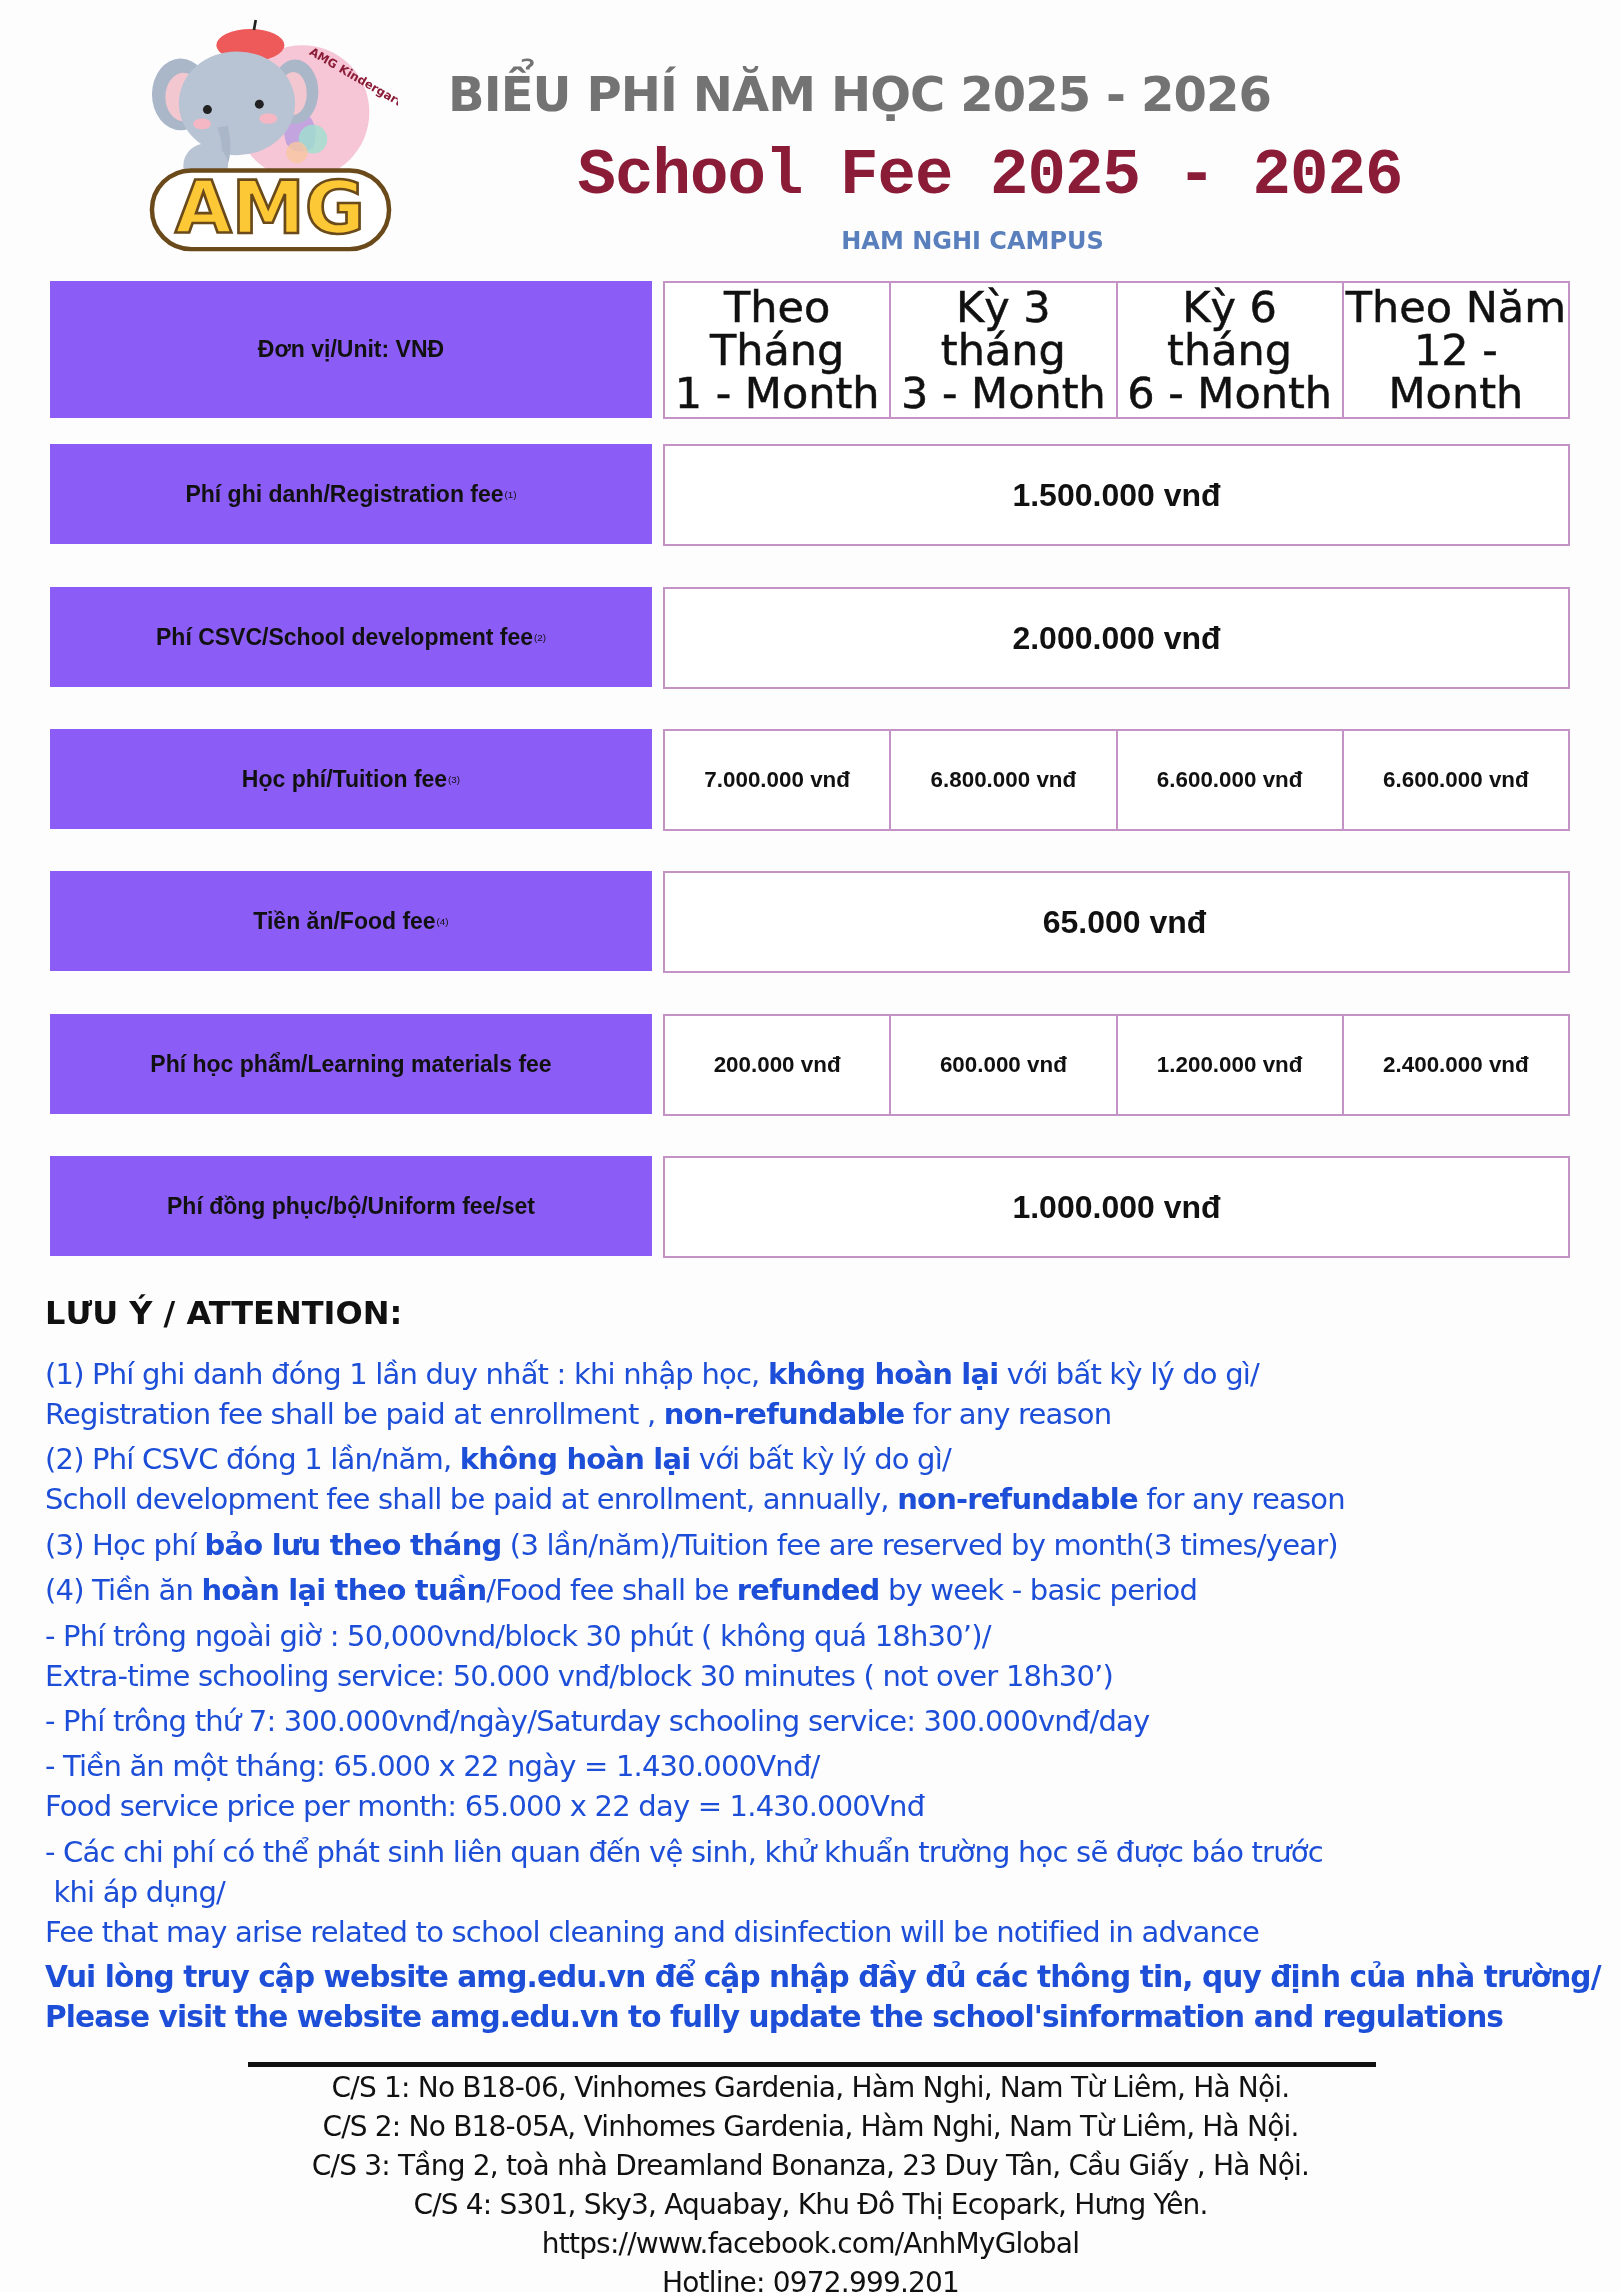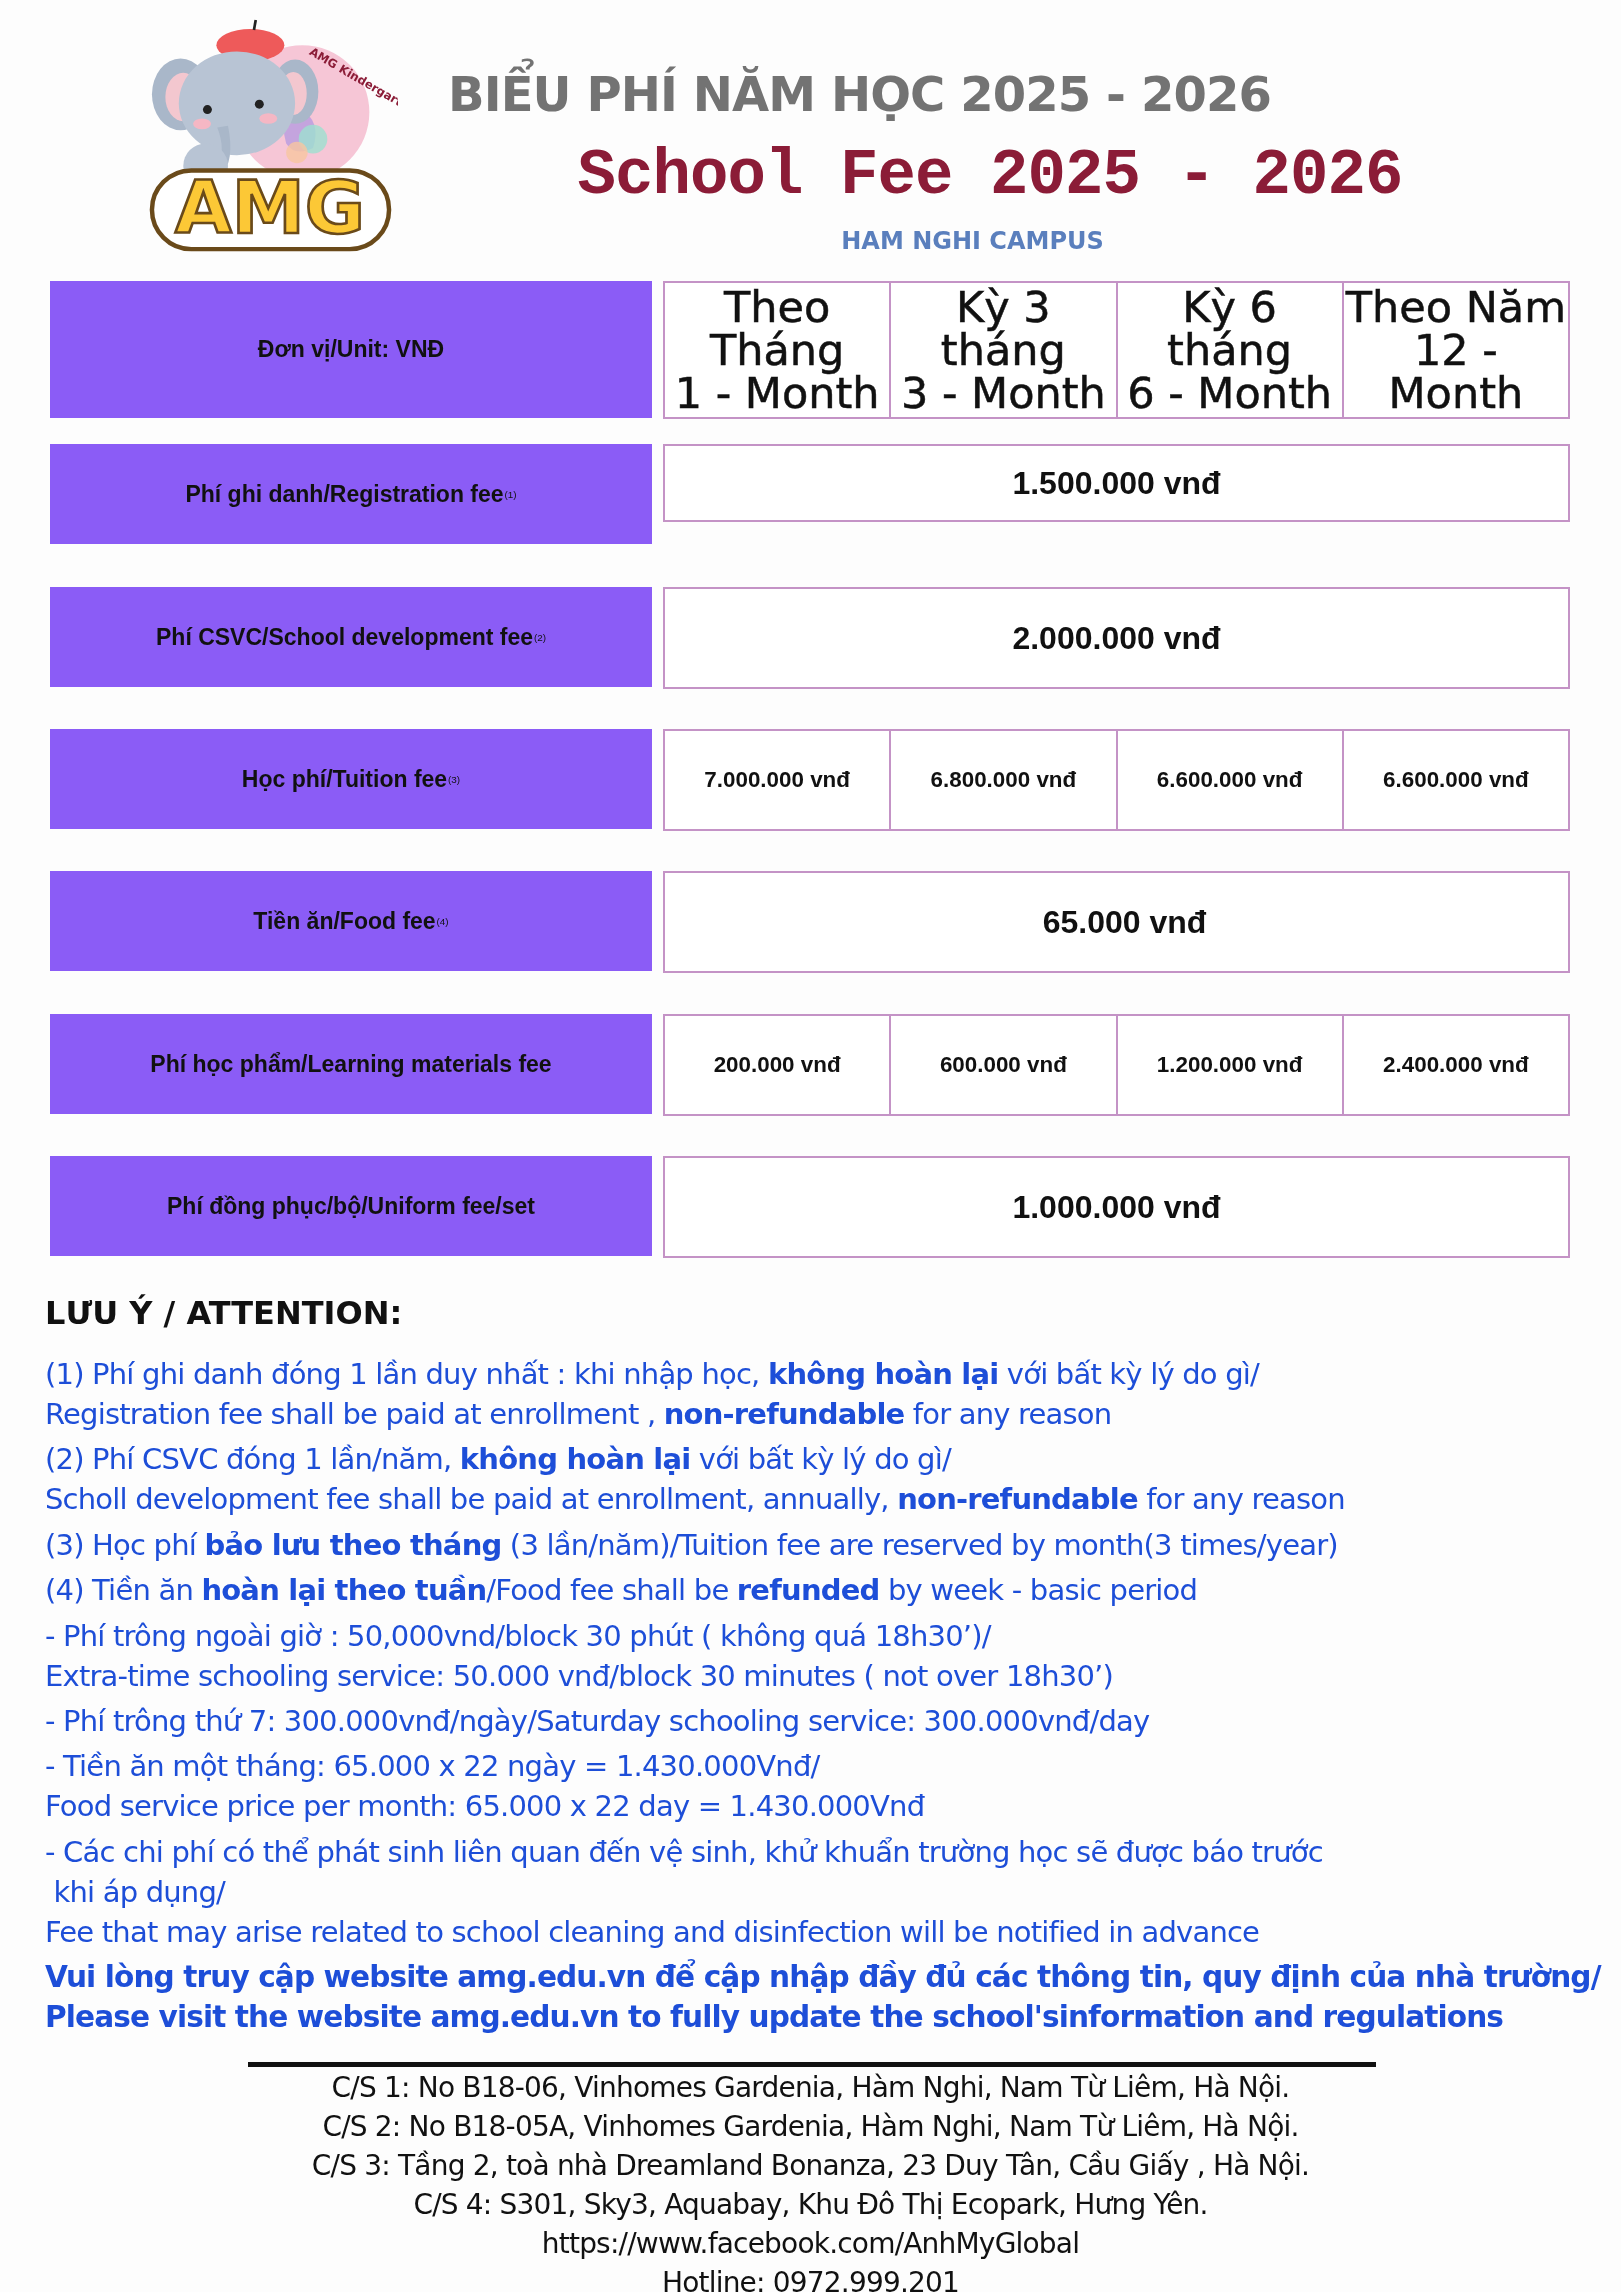--- a/index.html
+++ b/index.html
@@ -129,21 +129,21 @@
   <div class="cell">
     <span>Theo Năm</span>
     <span>12 - Month</span>
   </div>
 </div>
 
 <div class="abs label" style="top:444px;height:100px;">
   <span>Phí ghi danh/Registration fee</span>
     <sup>(1)</sup>
 </div>
-<div class="abs valbox" style="top:444px;height:78px;">
+<div class="abs valbox" style="top:444px;height:102px;">
   <div class="cell wide">1.500.000 vnđ</div>
 </div>
 
 <div class="abs label" style="top:587px;height:100px;">
   <span>Phí CSVC/School development fee</span>
     <sup>(2)</sup>
 </div>
 <div class="abs valbox" style="top:587px;height:102px;">
   <div class="cell wide">2.000.000 vnđ</div>
 </div>

